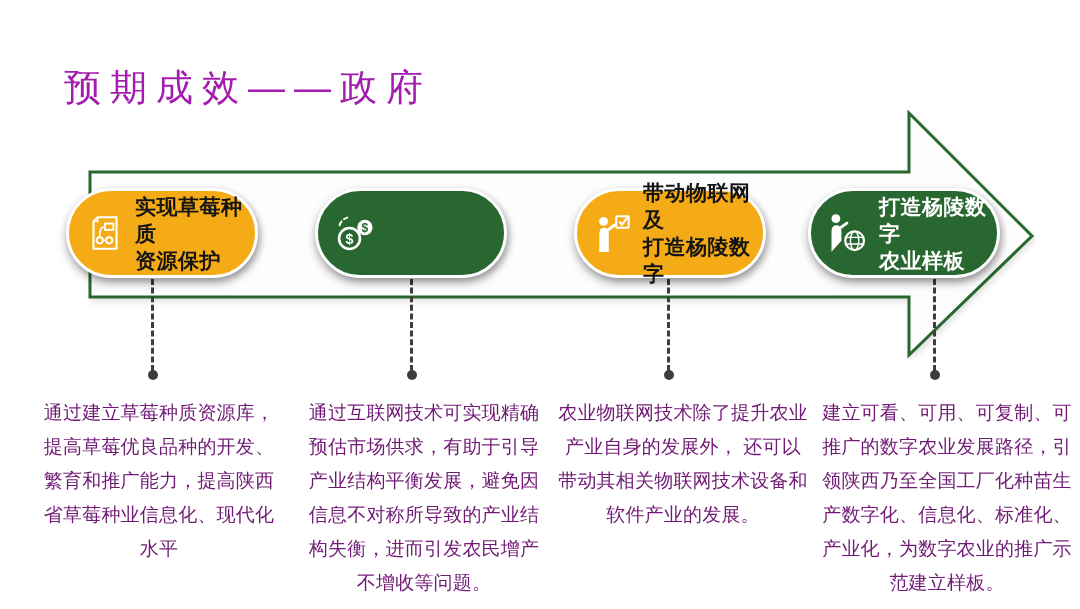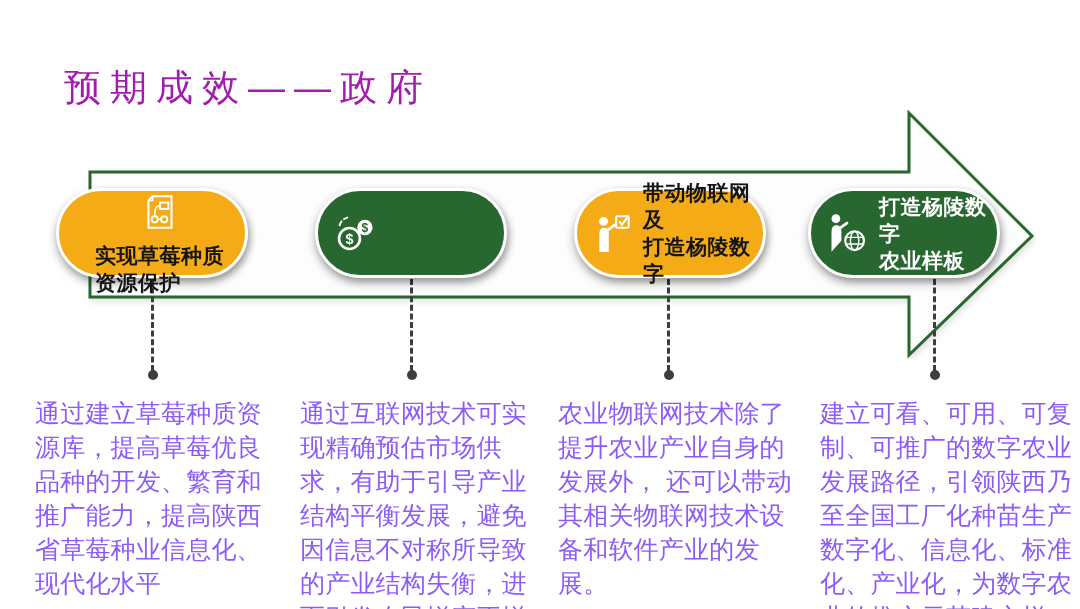--- a/index.html
+++ b/index.html
@@ -28,29 +28,29 @@
   .connector {
     position:absolute; top:279px; height:92px; width:0;
     border-left:3px dashed #3d3d3d;
   }
   .connector::after {
     content:""; position:absolute; left:-6.5px; bottom:-9px;
     width:10px; height:10px; border-radius:50%; background:#3d3d3d;
   }
   .desc {
     position:absolute; top:396px;
-    font-size:25px; line-height:34px; color:#8b5cf6;
-    text-align:left; letter-spacing:0.2px;
+    font-size:19px; line-height:34px; color:#701a75;
+    text-align:center; letter-spacing:0.2px;
   }
   .d1 { left:35px;  width:248px; }
   .d2 { left:300px; width:248px; }
   .d3 { left:558px; width:250px; }
   .d4 { left:820px; width:254px; }
   .c1 { left:151px; } .c2 { left:410px; } .c3 { left:667px; } .c4 { left:933px; }
-  .p1 { left:56px;flex-direction:column; }  .p2 { left:315px; } .p3 { left:574px;align-items:center; } .p4 { left:808px; }
+  .p1 { left:66px; }  .p2 { left:315px; } .p3 { left:574px;align-items:center; } .p4 { left:808px; }
 </style>
 </head>
 <body>
 
 <div class="slide">
 
   <h1 class="title">预期成效——政府</h1>
 
   <svg class="arrow-svg" width="948" height="250" viewBox="0 0 948 250">
     <polygon points="2,62 821,62 821,3 944,126 821,245 821,187 2,187" fill="#fdfdfd" stroke="#28672F" stroke-width="3" stroke-linejoin="miter" style="filter:drop-shadow(2px 3px 3px rgba(0,0,0,0.12));"></polygon>

